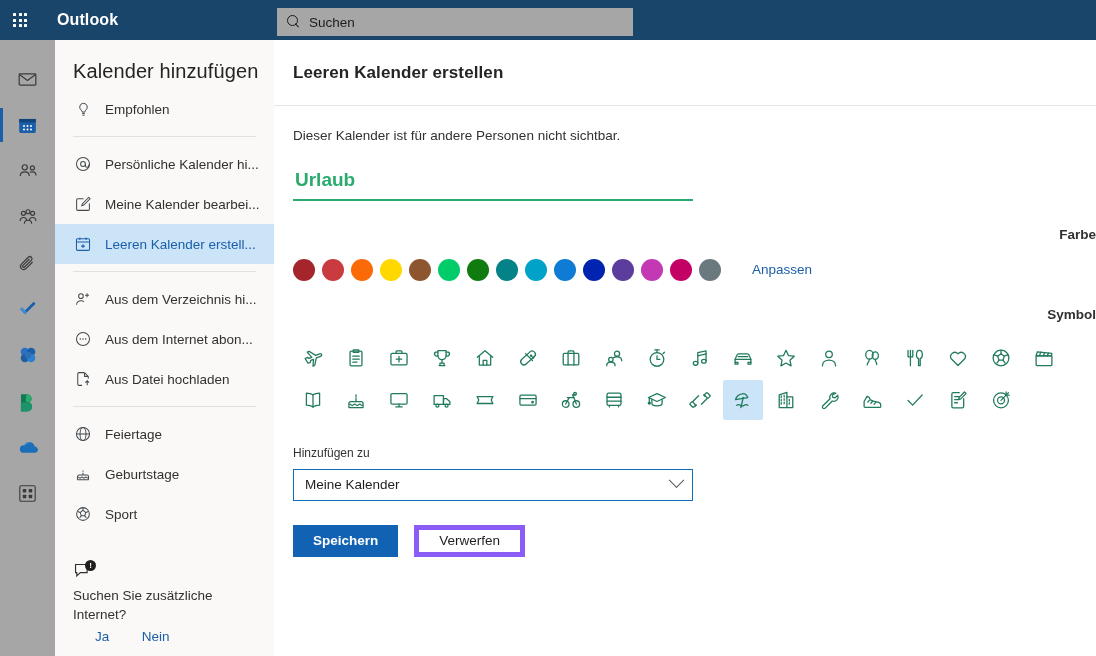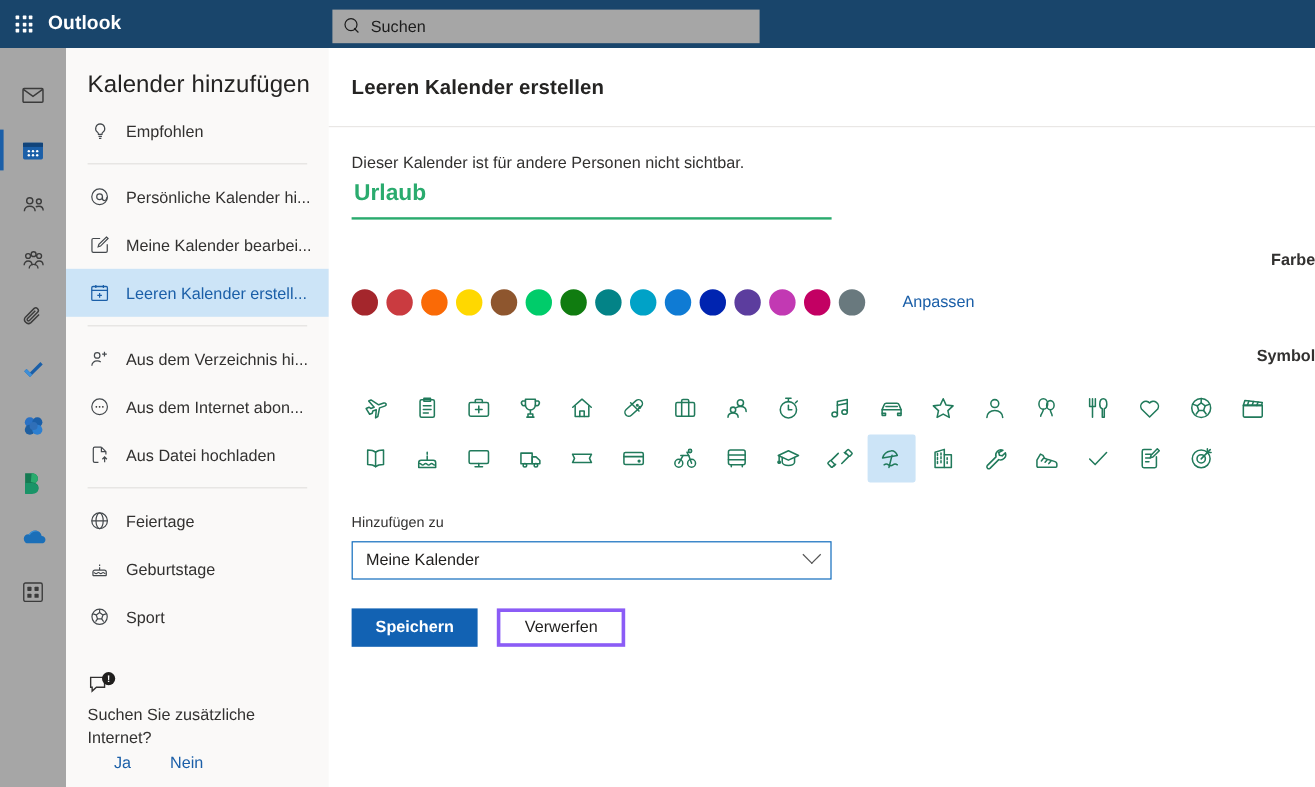--- a/index.html
+++ b/index.html
@@ -22,21 +22,21 @@
     display: flex; align-items: center; justify-content: center;
     cursor: pointer;
   }
   #waffle .wgrid {
     display: grid; grid-template-columns: repeat(3, 3px);
     grid-template-rows: repeat(3, 3px); gap: 2.5px;
   }
   #waffle .wgrid i { width: 3px; height: 3px; background: #ffffff; border-radius: 0.5px; display:block;}
   #brand {
     color: #ffffff; font-size: 16px; font-weight: bold;
-    letter-spacing: 0.1px;
+    margin-left: 17px; letter-spacing: 0.1px;
   }
   #search-box {
     position: absolute; left: 277px; top: 8px;
     width: 356px; height: 28px;
     background: #a6a6a6;
     display: flex; align-items: center;
     padding-left: 10px;
     cursor: text;
   }
   #search-box .mag {
@@ -117,21 +117,21 @@
   }
   #content-title {
     font-size: 17px; color: #252423; font-weight: bold;
     padding: 23px 0 0 19px; letter-spacing: 0.1px;
   }
   #content-rule { height: 1px; background: #e9e7e5; margin-top: 22px; }
   #content-body { padding: 0 0 0 19px; }
   #subtitle { font-size: 13.5px; color: #323130; padding-top: 22px; }
 
   
-  #name-field { margin-top: 8px; width: 400px; }
+  #name-field { margin-top: 26px; width: 400px; }
   #name-input {
     font-size: 19px; font-weight: bold; color: #2aab6e;
     border: none; outline: none; width: 100%;
     padding: 0 0 8px 2px; background: transparent;
     font-family: "Liberation Sans", sans-serif;
   }
   #name-underline { height: 1.5px; background: #2aab6e; width: 400px; }
 
   .section-label {
     font-size: 13.5px; color: #323130; font-weight: bold; margin-top: 26px; text-align: right;
@@ -176,21 +176,21 @@
 
   
   #btn-row { display: flex; margin-top: 24px; }
   #save-btn {
     background: #1262b3; color: #fff; font-size: 13.5px; font-weight: bold;
     height: 32px; padding: 0 20px; border: none; cursor: pointer;
     font-family: "Liberation Sans", sans-serif;
   }
   #discard-btn {
     background: #fff; color: #201f1e; font-size: 13.5px;
-    height: 32px; padding: 0 20px; border: 3px solid #8b5cf6; cursor: pointer;
+    height: 32px; padding: 0 20px; border: 5px solid #8b5cf6; cursor: pointer;
     margin-left: 16px; font-family: "Liberation Sans", sans-serif;
   }
 </style>
 </head>
 <body>
 
 <div id="suite-bar">
   <div id="waffle">
     <div class="wgrid">
         <i></i>

